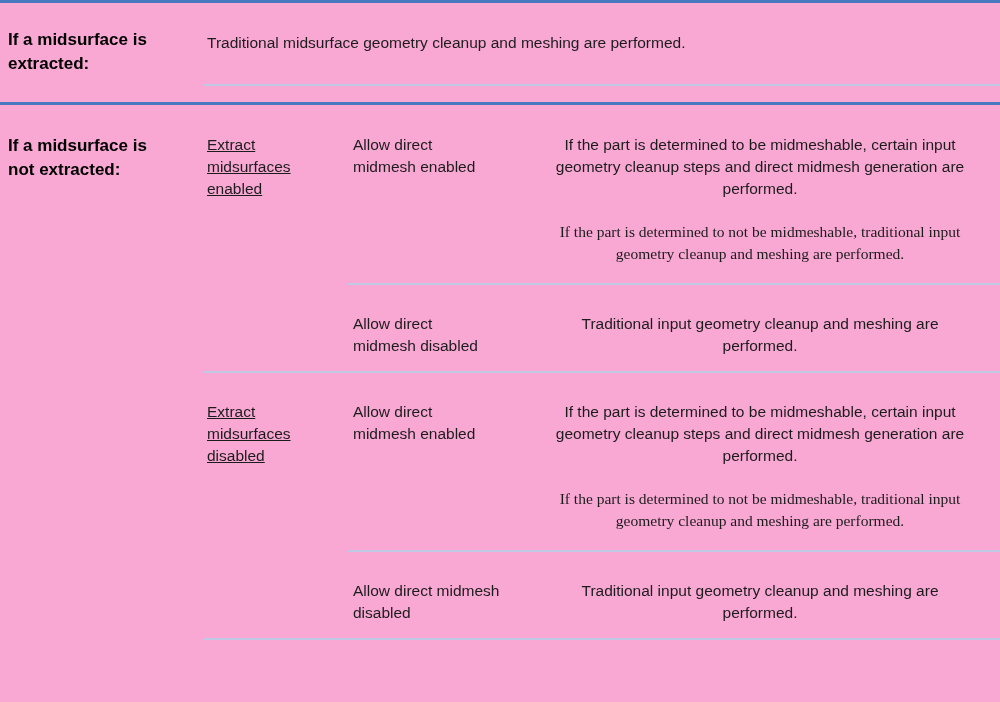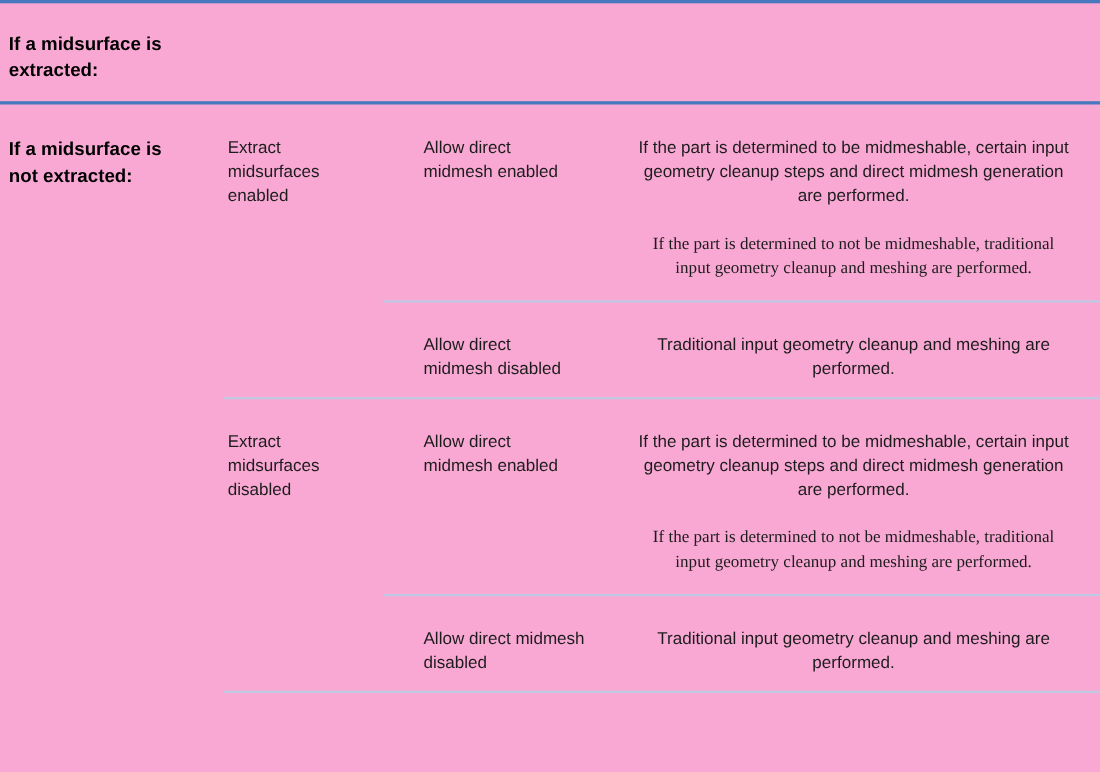--- a/index.html
+++ b/index.html
@@ -53,23 +53,24 @@
   .groups { flex: 1; }
 
   .group { display: flex; }
   .group-second { padding-top: 28px; }
 
   .option-col {
     width: 145px;
     flex: 0 0 145px;
     padding-left: 4px;
     white-space: pre-line;
+    text-decoration: underline;
   }
   .subrows { flex: 1; }
-  .subrow { display: flex; margin-left: 32px; }
+  .subrow { display: flex; }
   .sub-first { padding-bottom: 18px; }
   .sub-next  { padding-top: 28px; padding-bottom: 14px; }
 
   .setting-col {
     width: 198px;
     flex: 0 0 198px;
     padding-left: 5px;
     white-space: pre-line;
   }
   .desc-col { flex: 1; padding-right: 26px; text-align: center; }
@@ -79,20 +80,23 @@
 </head>
 <body>
 
 <div class="page">
 
   <div class="rule-blue"></div>
 
   <div class="section section-1">
     <div class="col1">If a midsurface is
 extracted:</div>
+    <div class="s1-content">
+      <p class="s1-desc">Traditional midsurface geometry cleanup and meshing are performed.</p>
+    </div>
   </div>
 
   <div class="rule-blue mid"></div>
 
   <div class="section section-2">
     <div class="col1">If a midsurface is
 not extracted:</div>
 
     <div class="groups">
 

